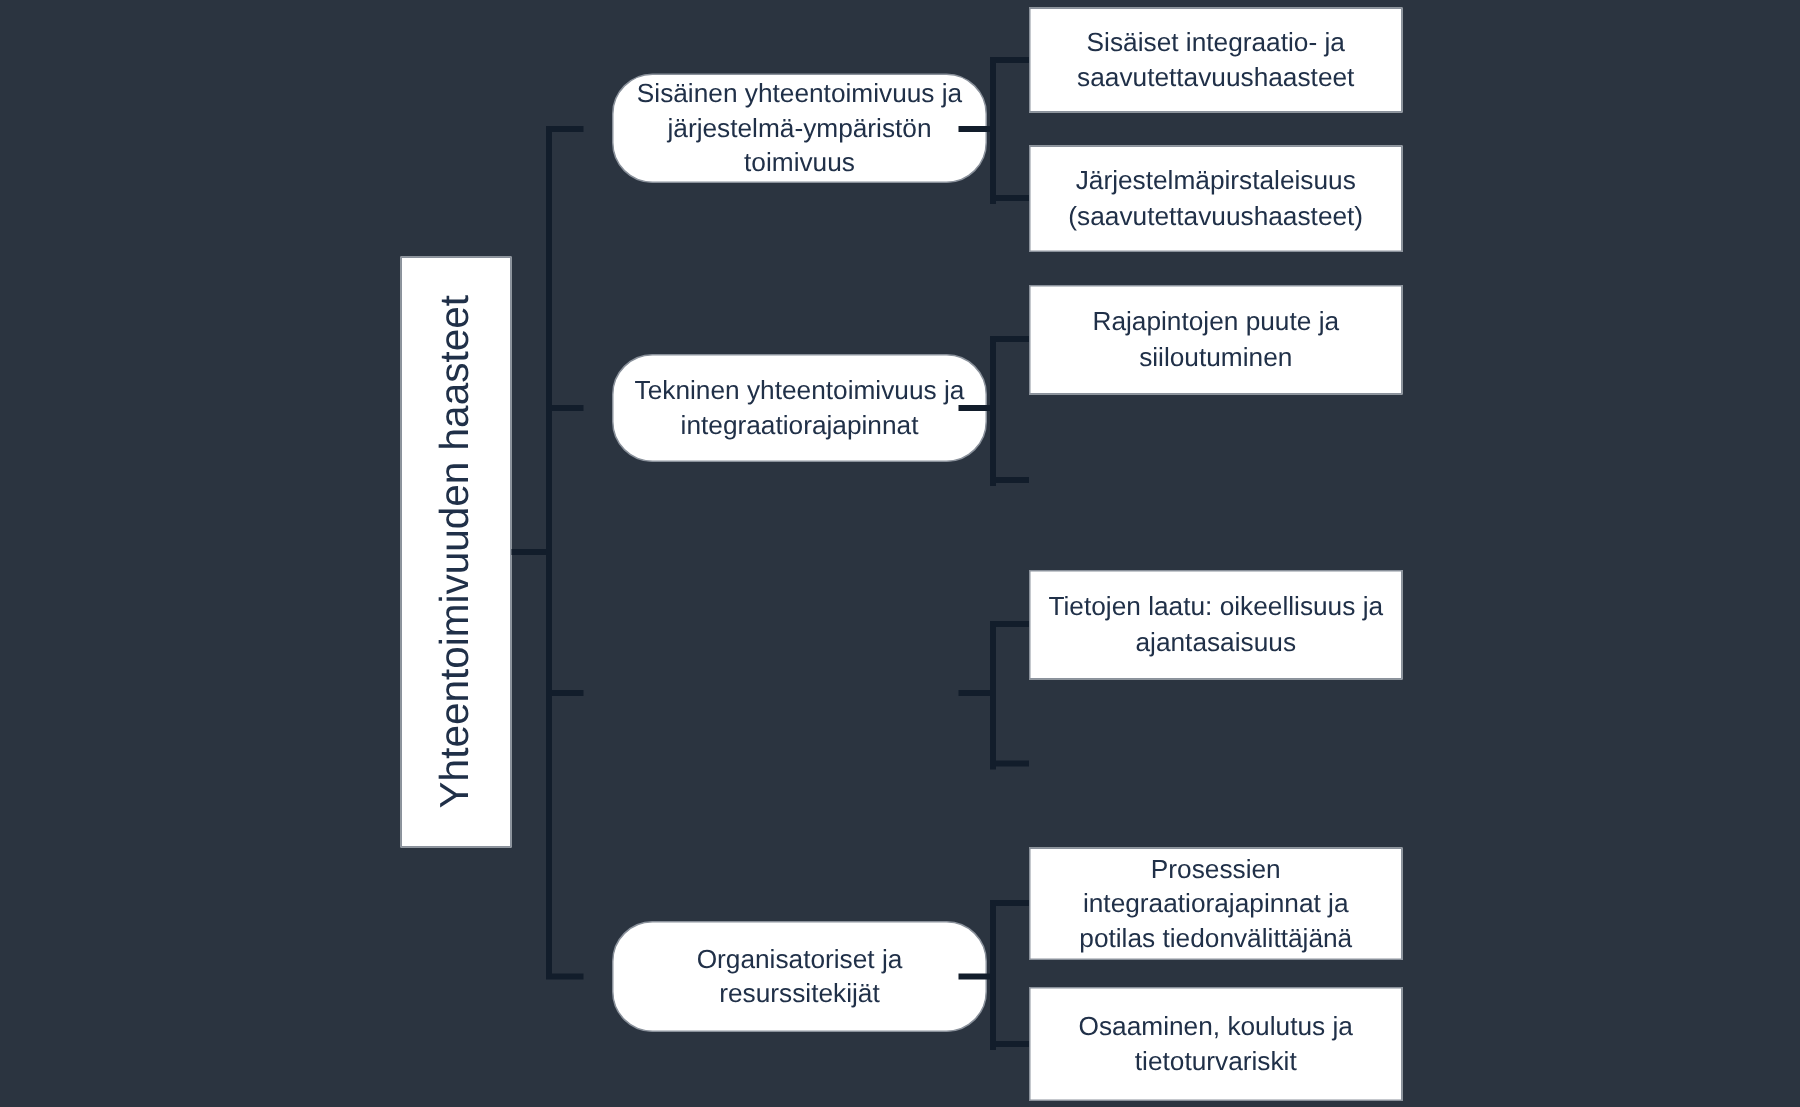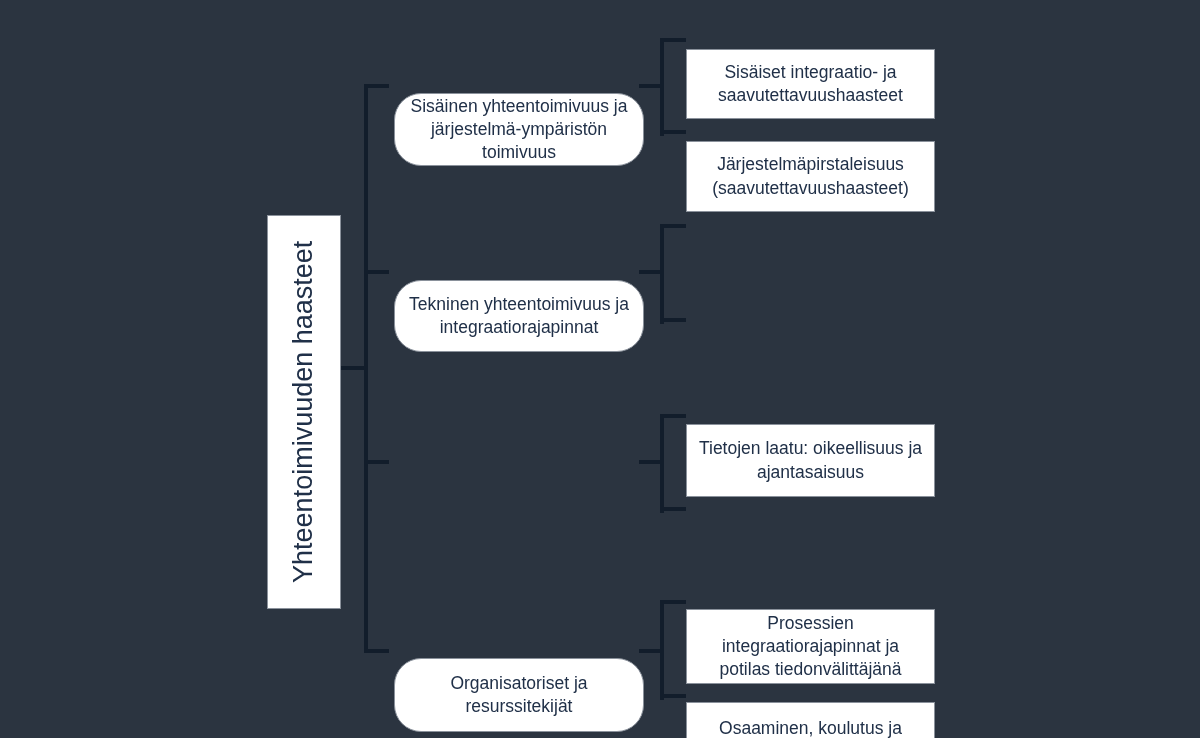--- a/index.html
+++ b/index.html
@@ -24,37 +24,36 @@
   }
   .node {
     position: absolute;
     background: var(--box-fill);
     border: 1px solid var(--box-border);
     color: var(--box-text);
     display: flex;
     align-items: center;
     justify-content: center;
     text-align: center;
-    margin-top: 44px;
   }
   .node .lbl {
     font-size: 17.5px;
     line-height: 1.32;
     padding: 2px 8px;
   }
   .root {
     left: 267px; top: 171px; width: 74px; height: 394px;
   }
   .root .lbl {
     transform: rotate(-90deg);
     white-space: nowrap;
     font-size: 27px;
     padding: 0;
   }
-  .mid   { left: 394px; width: 250px; border-radius: 27px; }
+  .mid   { left: 408px; width: 250px; border-radius: 27px; }
   .leaf  { left: 686px; width: 249px; }
   .line {
     position: absolute;
     background: var(--connector);
   }
 </style>
 </head>
 <body>
 
 <div class="canvas">
@@ -71,20 +70,23 @@
   </div>
   <div class="node mid" style="top:614px;height:74px">
     <span class="lbl">Organisatoriset ja resurssitekijät</span>
   </div>
 
   <div class="node leaf" style="top:5px;height:70px">
     <span class="lbl">Sisäiset integraatio- ja saavutettavuushaasteet</span>
   </div>
   <div class="node leaf" style="top:97px;height:71px">
     <span class="lbl">Järjestelmäpirstaleisuus (saavutettavuushaasteet)</span>
+  </div>
+  <div class="node leaf" style="top:190px;height:73px">
+    <span class="lbl">Rajapintojen puute ja siiloutuminen</span>
   </div>
   <div class="node leaf" style="top:380px;height:73px">
     <span class="lbl">Tietojen laatu: oikeellisuus ja ajantasaisuus</span>
   </div>
   <div class="node leaf" style="top:565px;height:75px">
     <span class="lbl">Prosessien integraatiorajapinnat ja potilas tiedonvälittäjänä</span>
   </div>
   <div class="node leaf" style="top:658px;height:76px">
     <span class="lbl">Osaaminen, koulutus ja tietoturvariskit</span>
   </div>

